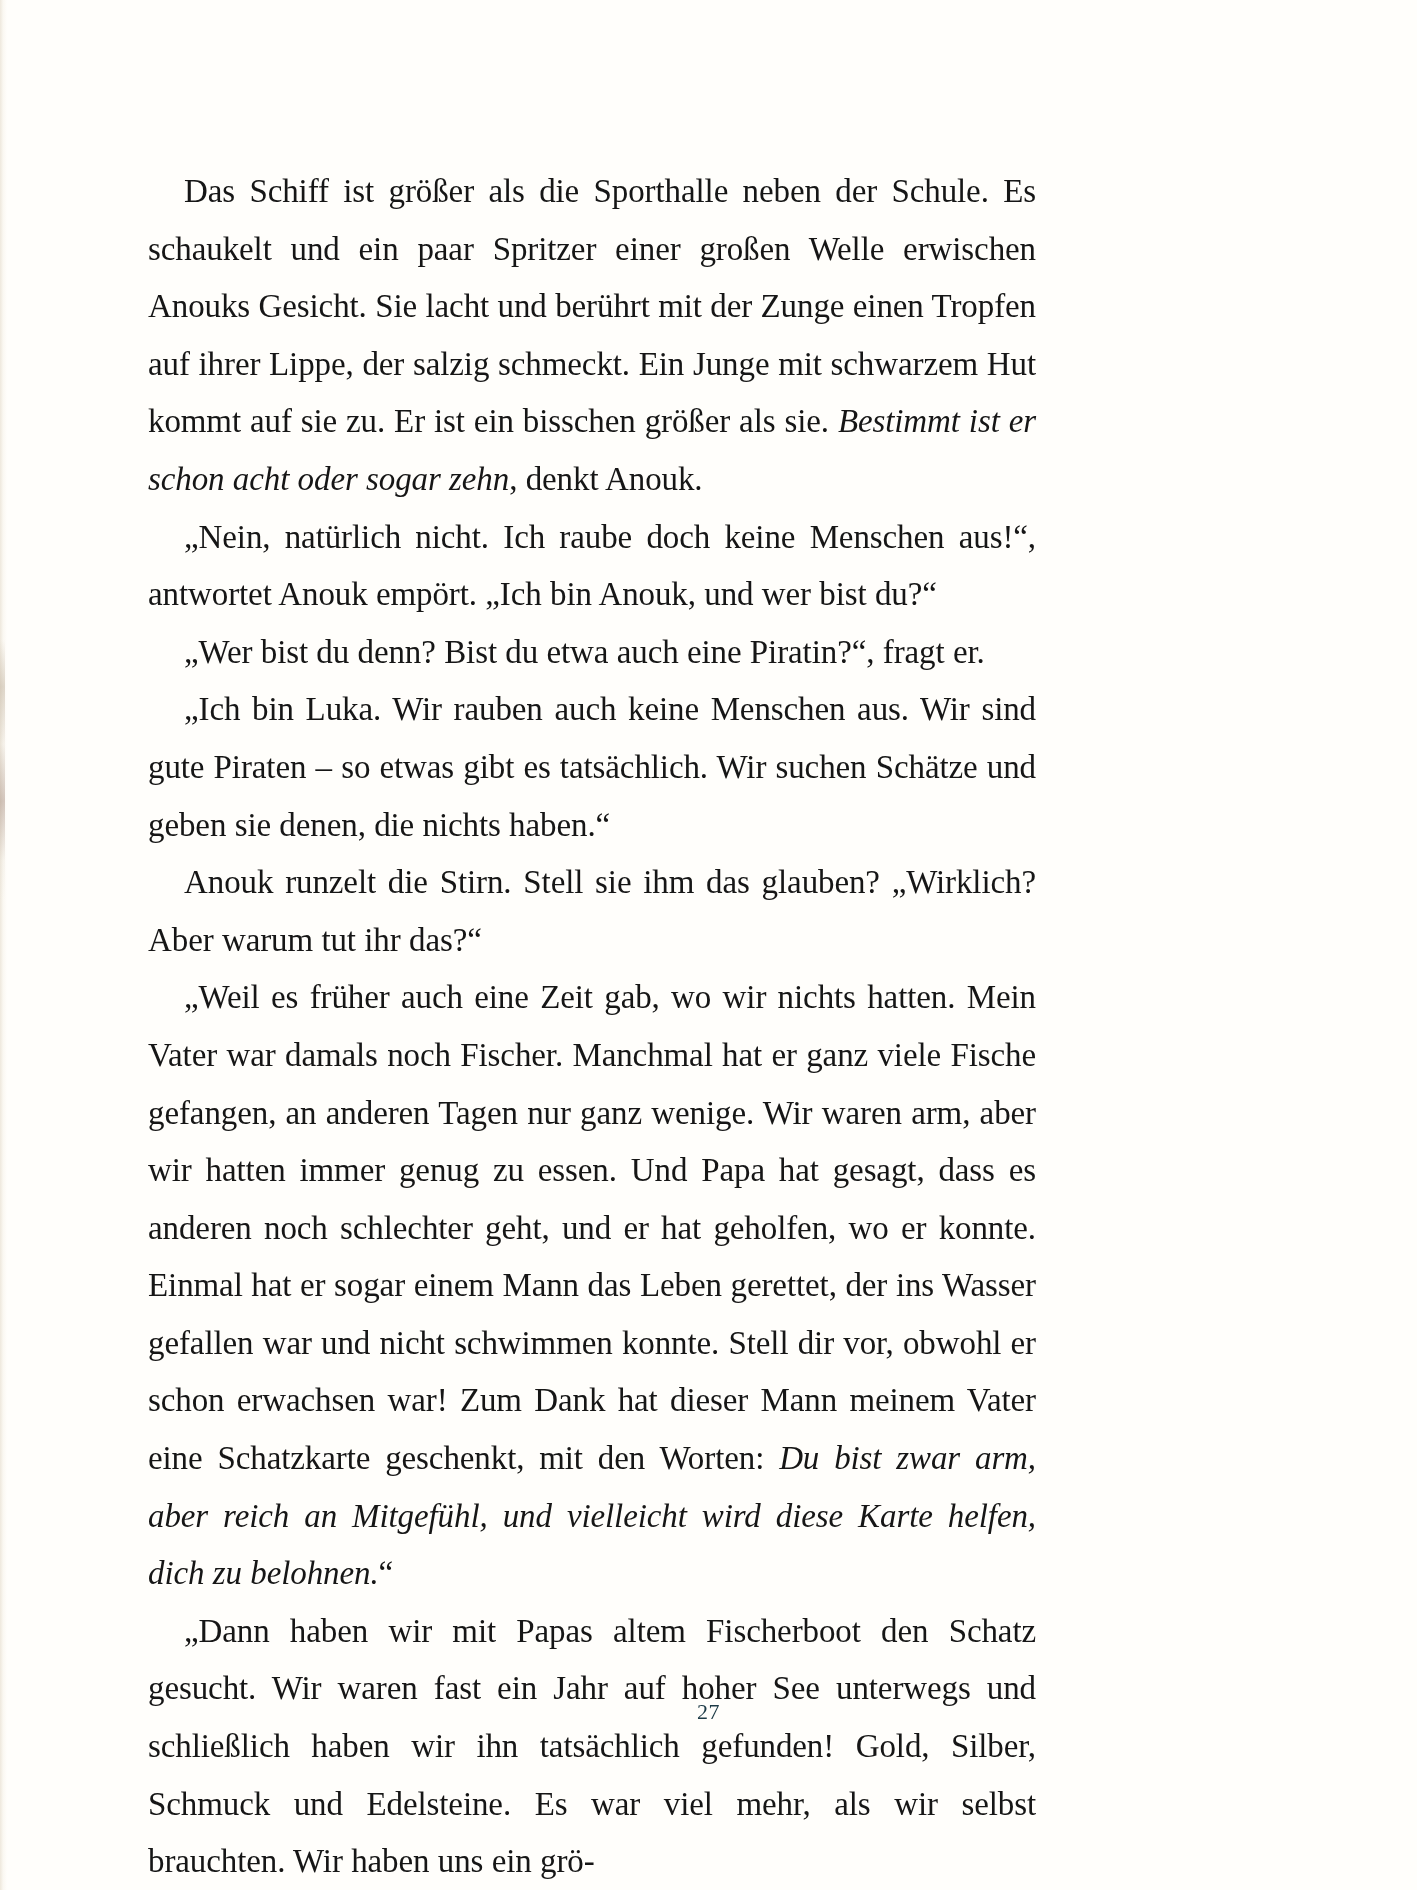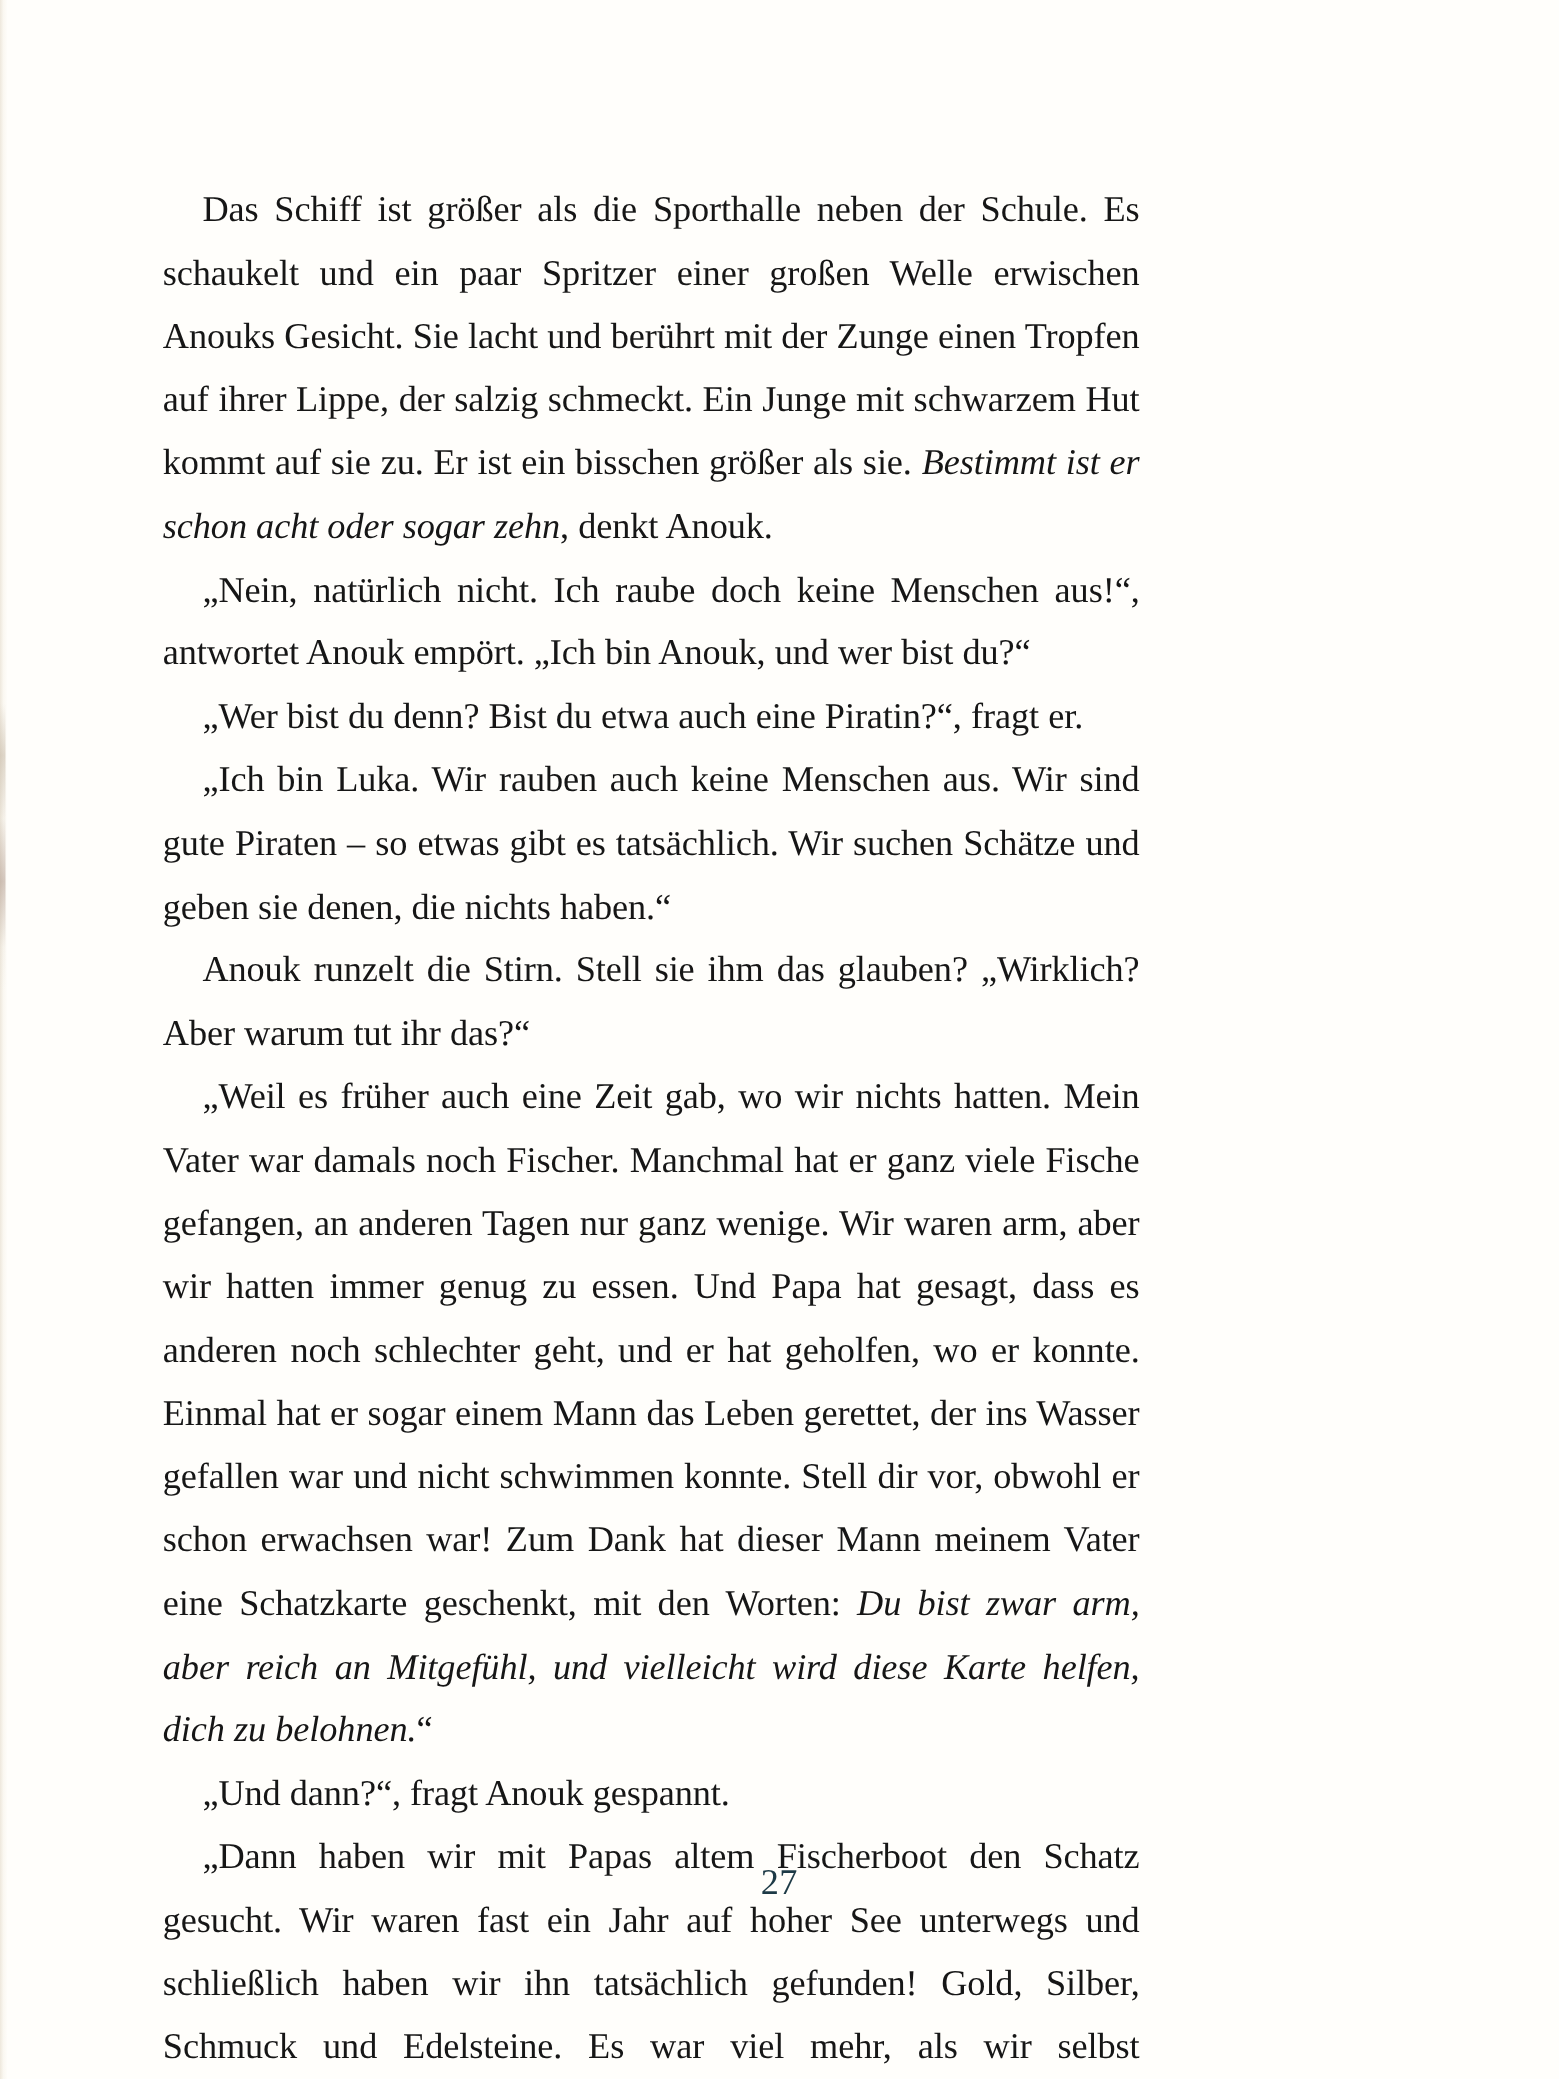--- a/index.html
+++ b/index.html
@@ -77,21 +77,21 @@
   .i {
     font-style: italic;
   }
 
   .page-number {
     position: absolute;
     left: 0;
     top: 1692px;
     width: 1417px;
     text-align: center;
-    font-size: 33px;
+    font-size: 22px;
     line-height: 40px;
     color: #1d3a46;
     letter-spacing: 0.5px;
   }
 </style>
 </head>
 <body style="background: rgb(255, 254, 251); color: rgb(22, 22, 22);">
 
 <div class="page">
 
@@ -118,23 +118,20 @@
 
     <p class="para">
       <span>Anouk runzelt die Stirn. Stell sie ihm das glauben? „Wirklich? Aber warum tut ihr das?“</span>
     </p>
 
     <p class="para">
       <span>„Weil es früher auch eine Zeit gab, wo wir nichts hatten. Mein Vater war damals noch Fischer. Manchmal hat er ganz viele Fische gefangen, an anderen Tagen nur ganz wenige. Wir waren arm, aber wir hatten immer genug zu essen. Und Papa hat gesagt, dass es anderen noch schlechter geht, und er hat geholfen, wo er konnte. Einmal hat er sogar einem Mann das Leben gerettet, der ins Wasser gefallen war und nicht schwimmen konnte. Stell dir vor, obwohl er schon erwachsen war! Zum Dank hat dieser Mann meinem Vater eine Schatzkarte geschenkt, mit den Worten: </span><span class="i">Du bist zwar arm, aber reich an Mitgefühl, und vielleicht wird diese Karte helfen, dich zu belohnen.</span><span>“</span>
     </p>
 
 
-    <p class="para">
-      <span>„Und dann?“, fragt Anouk gespannt.</span>
-    </p>
 
     <p class="para">
       <span>„Dann haben wir mit Papas altem Fischerboot den Schatz gesucht. Wir waren fast ein Jahr auf hoher See unterwegs und schließlich haben wir ihn tatsächlich gefunden! Gold, Silber, Schmuck und Edelsteine. Es war viel mehr, als wir selbst brauchten. Wir haben uns ein grö-</span>
     </p>
 
   </div>
 
   <div class="page-number" style="color: rgb(29, 58, 70);">27</div>
 
 </div>

